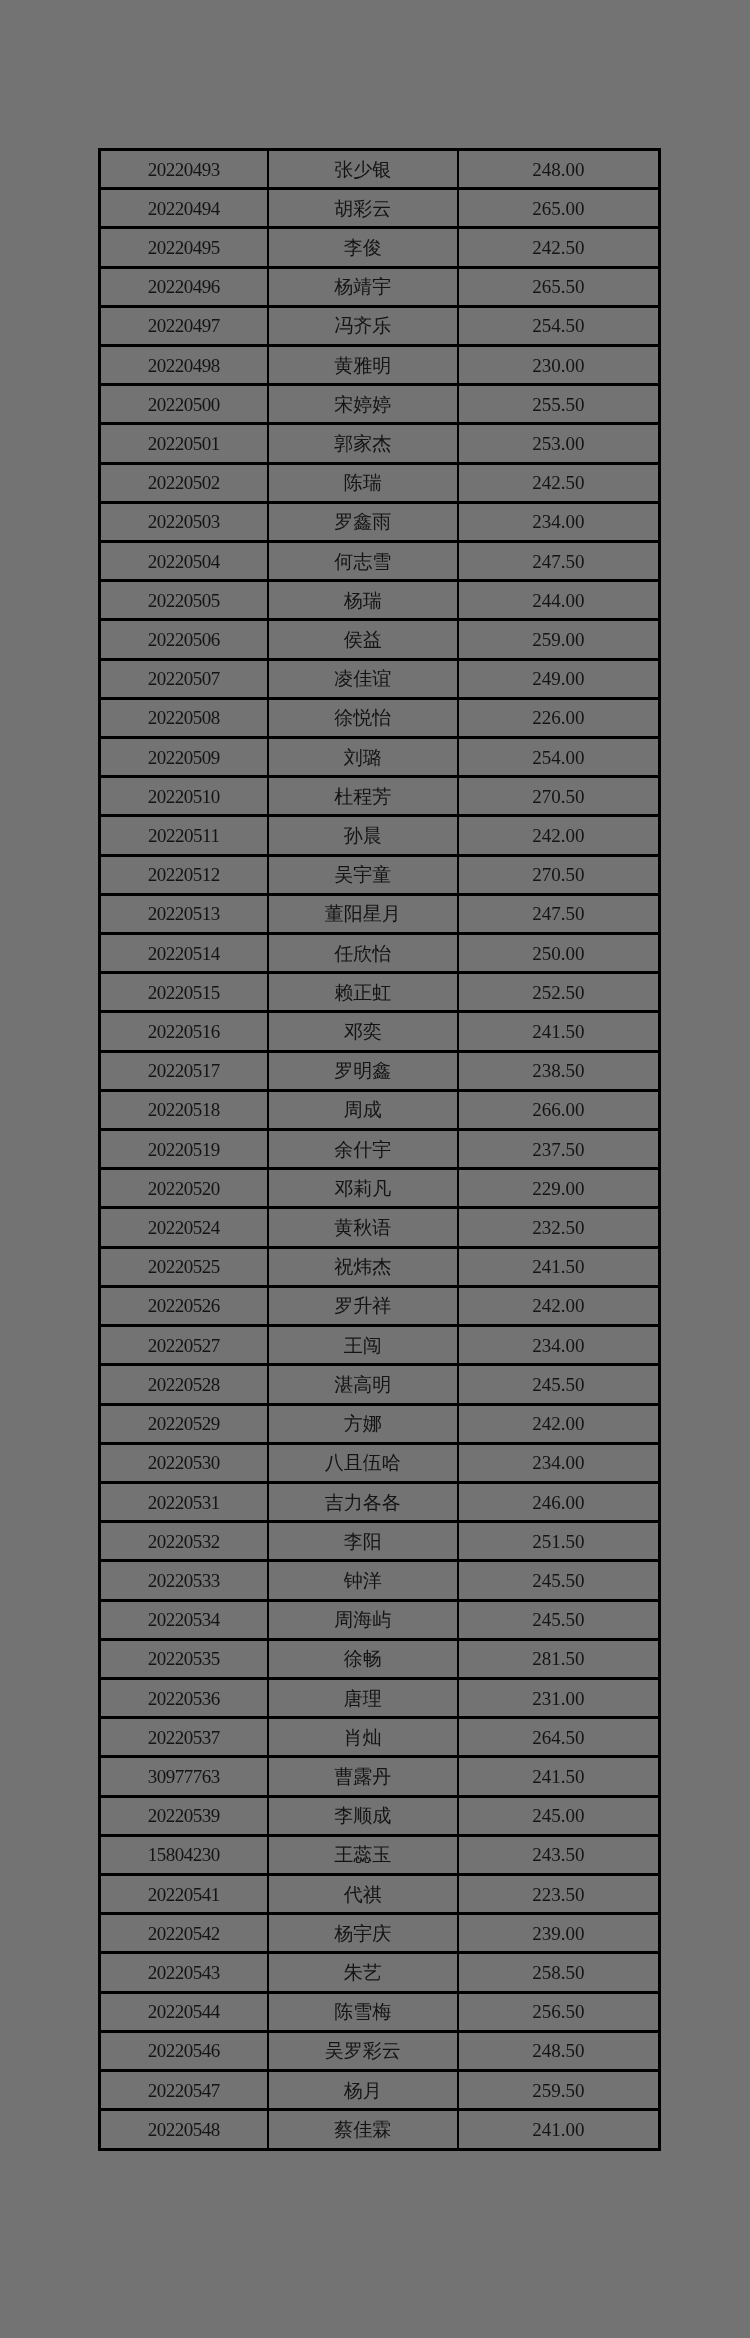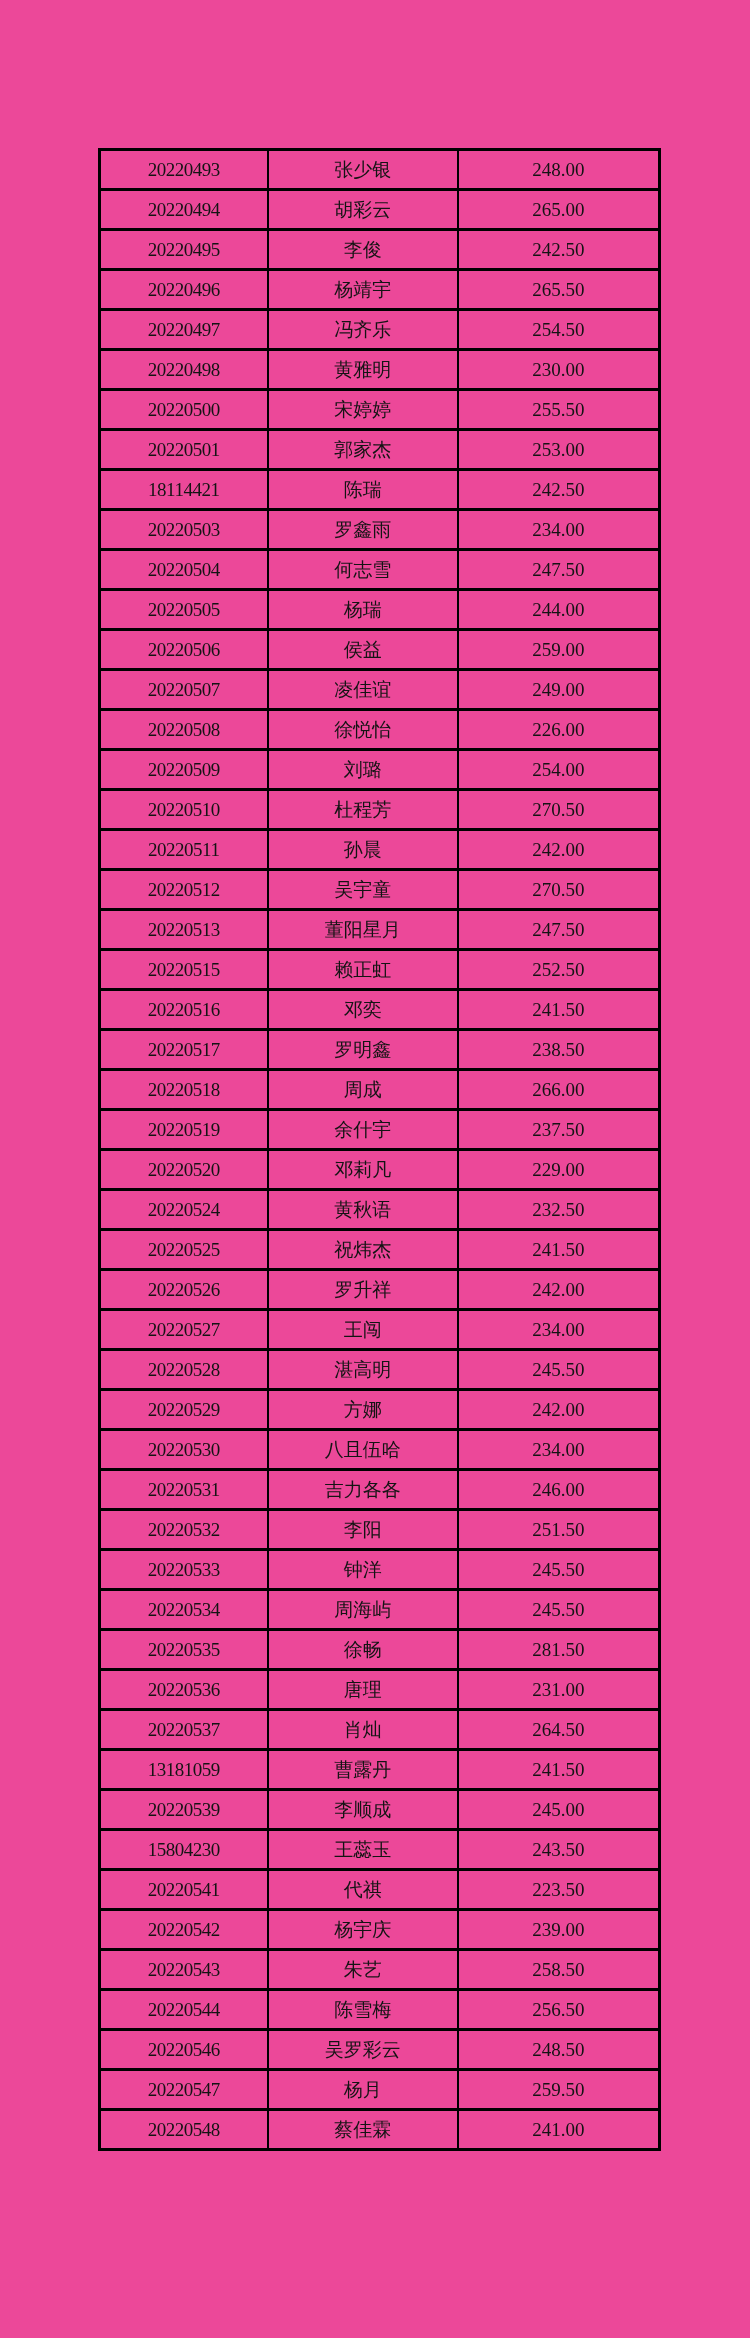--- a/index.html
+++ b/index.html
@@ -4,21 +4,21 @@
 <style>
   html, body {
     margin: 0;
     padding: 0;
     background: #ffffff;
   }
   .page {
     position: relative;
     width: 750px;
     height: 2338px;
-    background: #ec4899;
+    background: #737373;
     font-family: "Liberation Serif", "DejaVu Serif", serif;
     color: #141414;
     overflow: hidden;
   }
   table.score-table {
     position: absolute;
     left: 98px;
     top: 148px;
     width: 563px;
     height: 2003px;
@@ -91,21 +91,21 @@
           <td class="cell-id">20220500</td>
           <td class="cell-name">宋婷婷</td>
           <td class="cell-score">255.50</td>
         </tr>
         <tr>
           <td class="cell-id">20220501</td>
           <td class="cell-name">郭家杰</td>
           <td class="cell-score">253.00</td>
         </tr>
         <tr>
-          <td class="cell-id">18114421</td>
+          <td class="cell-id">20220502</td>
           <td class="cell-name">陈瑞</td>
           <td class="cell-score">242.50</td>
         </tr>
         <tr>
           <td class="cell-id">20220503</td>
           <td class="cell-name">罗鑫雨</td>
           <td class="cell-score">234.00</td>
         </tr>
         <tr>
           <td class="cell-id">20220504</td>
@@ -151,20 +151,25 @@
           <td class="cell-id">20220512</td>
           <td class="cell-name">吴宇童</td>
           <td class="cell-score">270.50</td>
         </tr>
         <tr>
           <td class="cell-id">20220513</td>
           <td class="cell-name">董阳星月</td>
           <td class="cell-score">247.50</td>
         </tr>
         <tr>
+          <td class="cell-id">20220514</td>
+          <td class="cell-name">任欣怡</td>
+          <td class="cell-score">250.00</td>
+        </tr>
+        <tr>
           <td class="cell-id">20220515</td>
           <td class="cell-name">赖正虹</td>
           <td class="cell-score">252.50</td>
         </tr>
         <tr>
           <td class="cell-id">20220516</td>
           <td class="cell-name">邓奕</td>
           <td class="cell-score">241.50</td>
         </tr>
         <tr>
@@ -251,21 +256,21 @@
           <td class="cell-id">20220536</td>
           <td class="cell-name">唐理</td>
           <td class="cell-score">231.00</td>
         </tr>
         <tr>
           <td class="cell-id">20220537</td>
           <td class="cell-name">肖灿</td>
           <td class="cell-score">264.50</td>
         </tr>
         <tr>
-          <td class="cell-id">13181059</td>
+          <td class="cell-id">30977763</td>
           <td class="cell-name">曹露丹</td>
           <td class="cell-score">241.50</td>
         </tr>
         <tr>
           <td class="cell-id">20220539</td>
           <td class="cell-name">李顺成</td>
           <td class="cell-score">245.00</td>
         </tr>
         <tr>
           <td class="cell-id">15804230</td>

